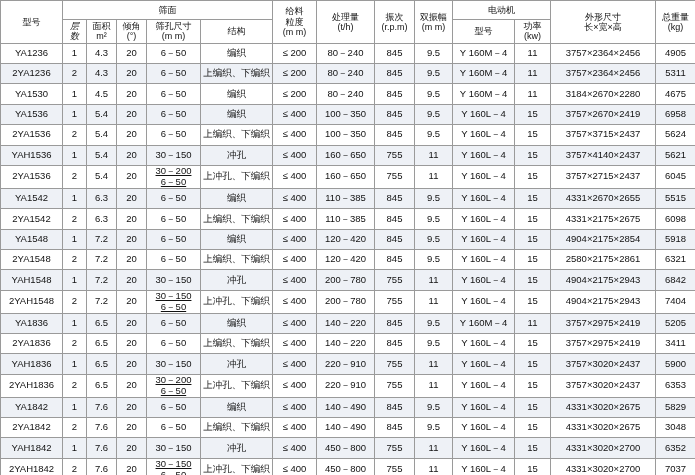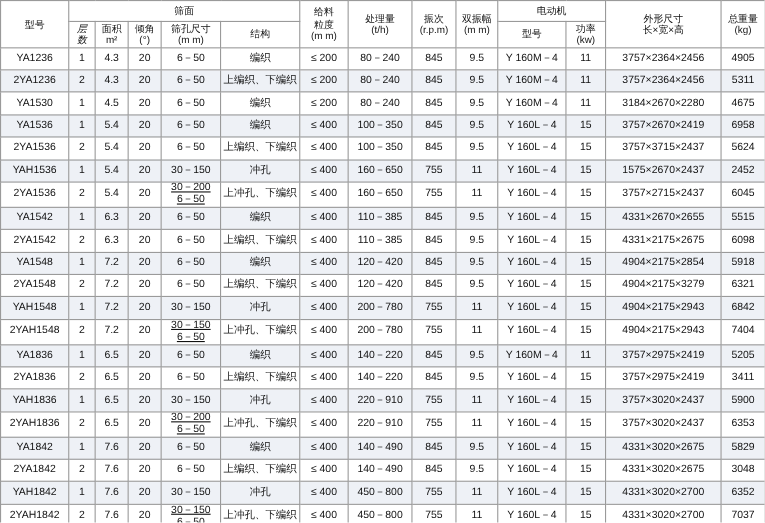--- a/index.html
+++ b/index.html
@@ -229,22 +229,22 @@
         <td>5.4</td>
         <td>20</td>
         <td>30－150</td>
         <td class="nowrap-small">冲孔</td>
         <td>≤ 400</td>
         <td>160－650</td>
         <td>755</td>
         <td>11</td>
         <td>Y 160L－4</td>
         <td>15</td>
-        <td class="nowrap-small">1575×2670×2437</td>
-        <td>2452</td>
+        <td class="nowrap-small">3757×4140×2437</td>
+        <td>5621</td>
       </tr>
       <tr>
         <td>2YA1536</td>
         <td>2</td>
         <td>5.4</td>
         <td>20</td>
         <td class="cell-multiline">
           <div>30－200</div>
           <div>6－50</div>
         </td>
@@ -312,21 +312,21 @@
         <td>7.2</td>
         <td>20</td>
         <td>6－50</td>
         <td class="nowrap-small">上编织、下编织</td>
         <td>≤ 400</td>
         <td>120－420</td>
         <td>845</td>
         <td>9.5</td>
         <td>Y 160L－4</td>
         <td>15</td>
-        <td class="nowrap-small">4904×2175×3279</td>
+        <td class="nowrap-small">2580×2175×2861</td>
         <td>6321</td>
       </tr>
       <tr class="row-alt">
         <td>YAH1548</td>
         <td>1</td>
         <td>7.2</td>
         <td>20</td>
         <td>30－150</td>
         <td class="nowrap-small">冲孔</td>
         <td>≤ 400</td>

